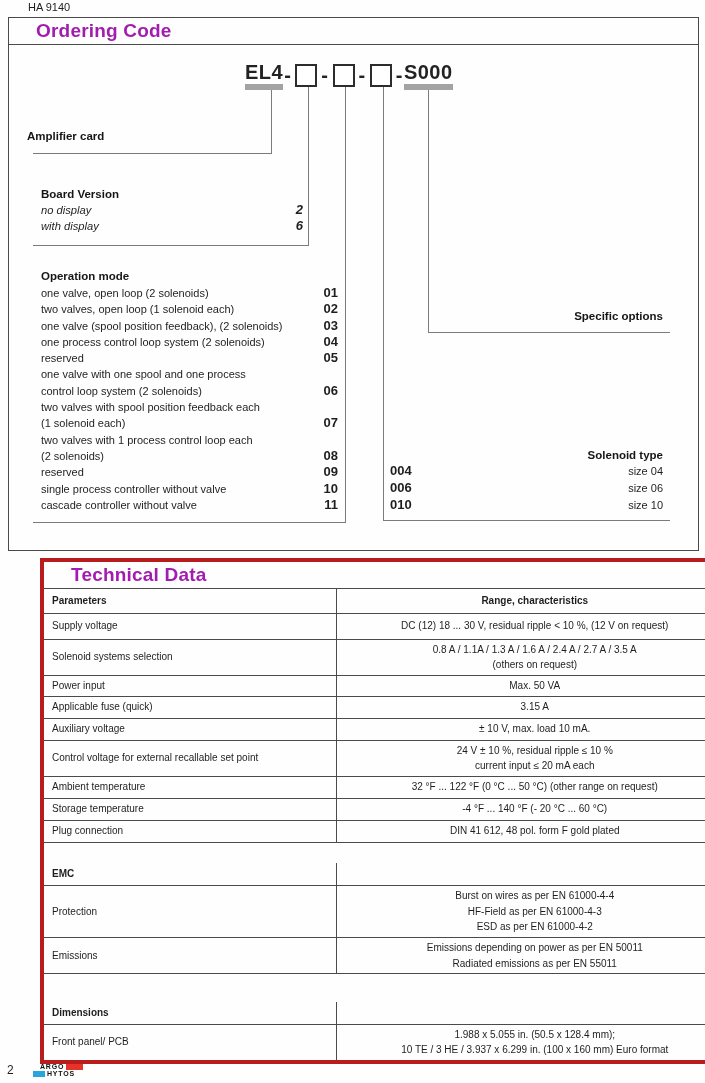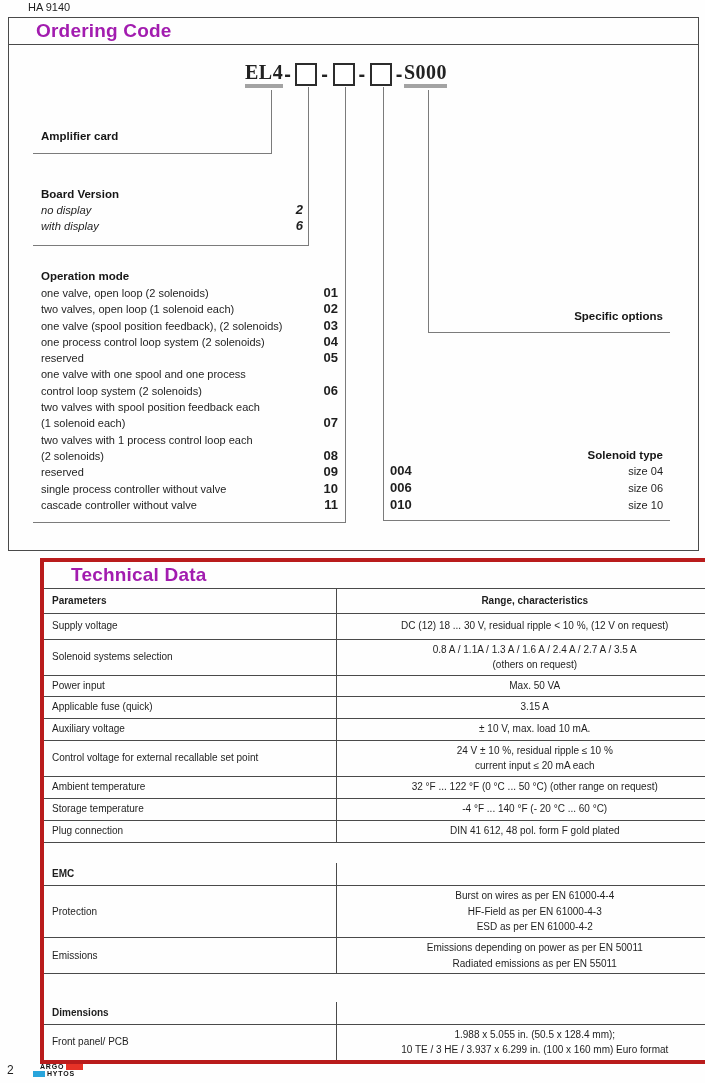--- a/index.html
+++ b/index.html
@@ -9,40 +9,40 @@
   .doc-code { position:absolute; left:8px; top:1px; font-size:11px;padding-left:20px; }
 
   
   .obox { position:absolute; left:8px; top:17px; width:689px; height:532px; border:1px solid #4a4a4a; }
   .titlebar { height:26px; border-bottom:1px solid #4a4a4a; display:flex; align-items:center; padding-left:27px; }
   .sec-title { font-size:19px; font-weight:bold; letter-spacing:0.2px; color:#a21caf; }
 
   
   .code-row { position:absolute; left:245px; top:61px; display:flex; align-items:center;
               font-size:20px; font-weight:bold; letter-spacing:0.5px; color:#222; }
-  .code-row .u { border-bottom:4px solid #a3a3a3;font-family:Liberation Serif, serif; }
+  .code-row .u { border-bottom:6px solid #a3a3a3; }
   .cbox { width:18px; height:19px; border:2px solid #2c2c2c; margin:0 3px; background:#fff; }
   .code-row .dash { margin:0 1px; }
 
   
   .vline { position:absolute; width:1px; background:#7b7b7b; }
   .hline { position:absolute; height:1px; background:#7b7b7b; }
   #v1 { left:271px; top:90px; height:63px; }
   #v2 { left:308px; top:87px; height:158px; }
   #v3 { left:345px; top:87px; height:435px; }
   #v4 { left:383px; top:87px; height:433px; }
   #v5 { left:428px; top:90px; height:242px; }
   #h1 { left:33px;  top:153px; width:239px; }
   #h2 { left:33px;  top:245px; width:276px; }
   #h3 { left:33px;  top:522px; width:313px; }
   #h4 { left:383px; top:520px; width:287px; }
   #h5 { left:428px; top:332px; width:242px; }
 
   .bt { font-weight:bold; font-size:11.5px; color:#161616; }
-  .amplifier { position:absolute; left:41px; top:130px; }
+  .amplifier { position:absolute; left:27px; top:130px; }
 
   .board { position:absolute; left:41px; top:188px; width:262px; font-size:11.2px; }
   .board .bt { margin-bottom:2px; }
   .krow { display:flex; justify-content:space-between; align-items:baseline; line-height:16px;font-style:italic; }
   .kcode { font-weight:bold; font-size:13px; }
 
   .opmode { position:absolute; left:41px; top:270px; width:297px; font-size:11px; }
   .opmode .bt { margin-bottom:3px; }
   .oprow { display:flex; justify-content:space-between; align-items:center; line-height:16.3px; }
 

